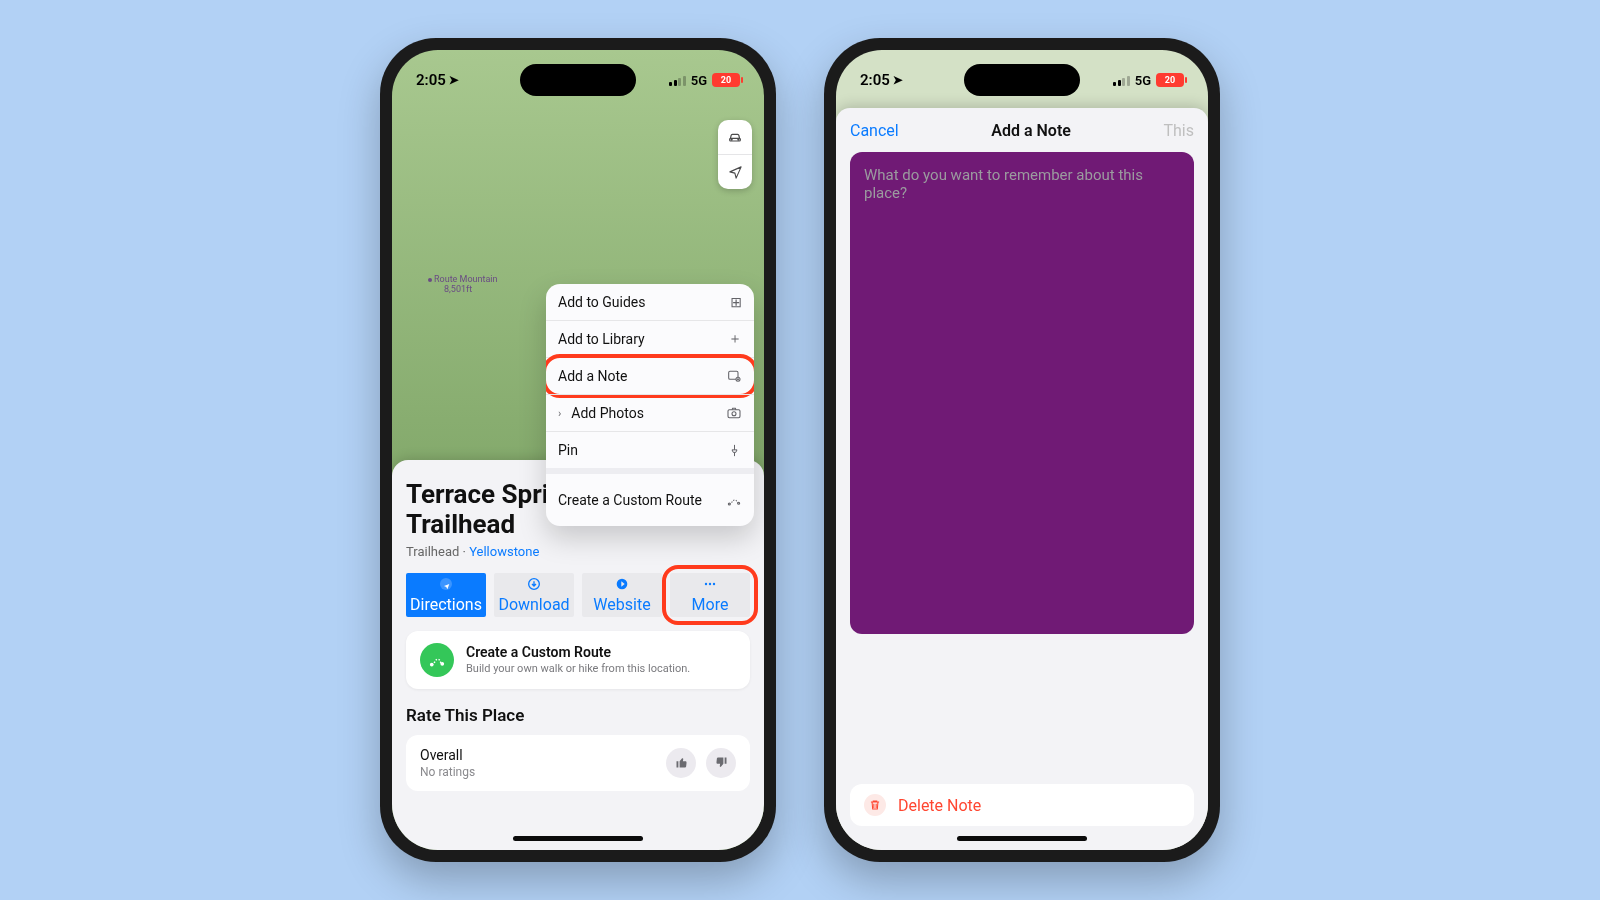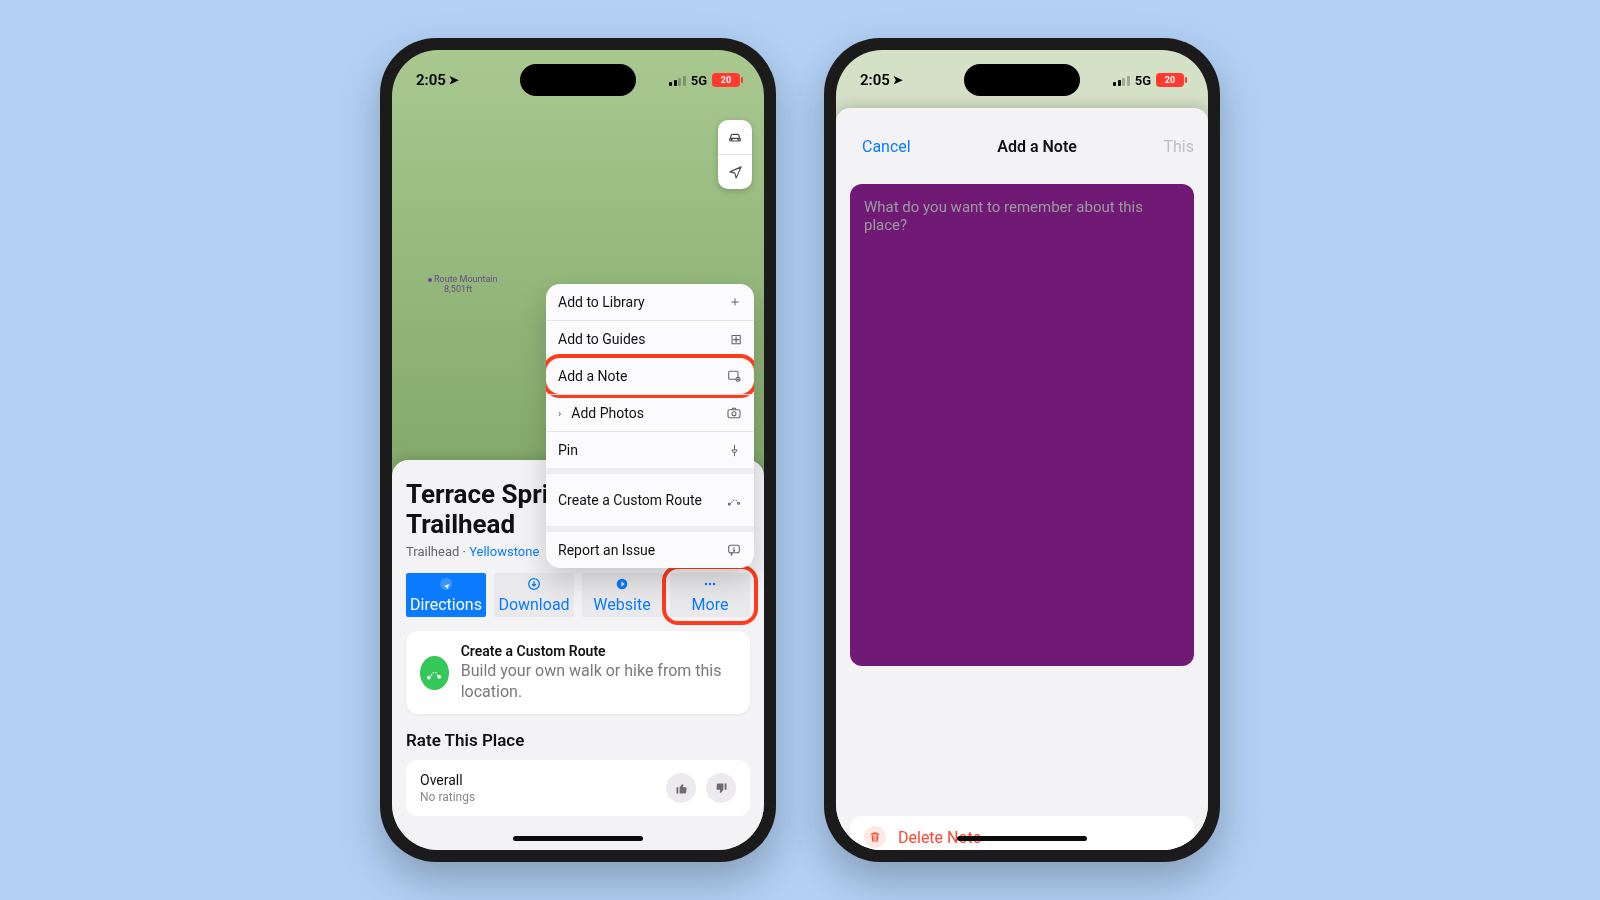--- a/index.html
+++ b/index.html
@@ -113,21 +113,21 @@
 
   .card{
     margin-top:14px;background:#fff;border-radius:12px;padding:12px 14px;display:flex;gap:12px;
     box-shadow:0 1px 3px rgba(0,0,0,.06);align-items:center;
   }
   .chip{
     width:34px;height:34px;border-radius:50%;background:#34c759;display:flex;align-items:center;justify-content:center;
     color:#fff;font-size:16px;
   }
   .card .h{font-weight:600;font-size:14px;color:#111}
-  .card .s{font-size:16px;color:#7a7a7e;margin-top:2px;line-height:1.3}
+  .card .s{font-size:11px;color:#7a7a7e;margin-top:2px;line-height:1.3}
 
   .rate-h{font-size:17px;font-weight:600;margin-top:16px;color:#111}
   .rate-card{
     margin-top:10px;background:#fff;border-radius:12px;padding:12px 14px;
     display:flex;align-items:center;justify-content:space-between;
   }
   .rate-card .lbl{font-size:14px;color:#111}
   .rate-card .nr{font-size:12px;color:var(--muted);margin-top:2px}
   .thumbs{display:flex;gap:10px}
   .thumb{
@@ -155,21 +155,21 @@
   .ring-note{
     position:absolute;inset:-4px;border:4px solid var(--red-ring);border-radius:18px;pointer-events:none;
   }
 
   
   .screen.b{background:#d4e1c6}
   .note-panel{
     position:absolute;left:0;right:0;bottom:0;top:58px;background:#f3f3f6;border-radius:14px 14px 0 0;
     box-shadow:0 -2px 14px rgba(0,0,0,.18);z-index:20;
   }
-  .note-bar{height:44px;display:flex;align-items:center;justify-content:space-between;padding:16px 14px;margin-left:12px;}
+  .note-bar{height:44px;display:flex;align-items:center;justify-content:space-between;padding:0 14px;}
   .nb-left{color:var(--blue);font-size:16px}
   .nb-title{font-weight:600;font-size:16px;color:#111}
   .nb-right{color:var(--done);font-size:16px}
   .note-field{
     margin:0 14px;background:#701a75;border-radius:12px;height:454px;
     padding:14px;color:#9b9b9f;font-size:15px;
   }
   .danger{
     margin:150px 14px 0;background:#fff;border-radius:12px;height:42px;
     display:flex;align-items:center;gap:12px;padding:0 14px;color:var(--red);
@@ -220,26 +220,26 @@
         </div>
       </div>
 
       <div class="poi">
         <span class="dot"></span><span>Route Mountain</span><br>
         <span style="margin-left:16px">8,501ft</span>
       </div>
 
       <div class="menu">
         <div class="mi">
+          <span>Add to Guides</span>
+          <span class="ic">⊞</span>
+        </div>
+        <div class="mi">
           <span>Add to Library</span>
           <span class="ic">＋</span>
-        </div>
-        <div class="mi">
-          <span>Add to Guides</span>
-          <span class="ic">⊞</span>
         </div>
         <div class="mi" style="position:relative">
           <span>Add a Note</span>
           <span class="ic">
             <svg viewBox="0 0 24 24" width="16" height="16" fill="none" stroke="#636368" stroke-width="1.6">
                 <rect x="4" y="5" width="14" height="12" rx="2"></rect>
                 <circle cx="18" cy="17" r="3" fill="#fbfbfd"></circle>
                 <path d="M18 15.5v3M16.5 17h3"></path>
               </svg>
           </span>
@@ -266,31 +266,20 @@
               </svg>
           </span>
         </div>
         <div class="mi sep tall">
           <span style="line-height:1.15"><span>Create a Custom Route</span></span>
           <span class="ic">
             <svg viewBox="0 0 24 24" width="16" height="16" fill="none" stroke="#636368" stroke-width="1.6">
                 <path d="M5 18c4 0 4-6 8-6s3 5 6 5" stroke-dasharray="2 2"></path>
                 <circle cx="5" cy="18" r="1.5"></circle>
                 <circle cx="19" cy="17" r="1.5"></circle>
-              </svg>
-          </span>
-        </div>
-        <div class="mi sep">
-          <span>Report an Issue</span>
-          <span class="ic">
-            <svg viewBox="0 0 24 24" width="16" height="16" fill="none" stroke="#636368" stroke-width="1.6">
-                <rect x="4" y="5" width="16" height="11" rx="3"></rect>
-                <path d="M10 16l-2 3v-3"></path>
-                <path d="M12 8v3"></path>
-                <circle cx="12" cy="13" r=".8" fill="#636368"></circle>
               </svg>
           </span>
         </div>
       </div>
 
       <div class="sheet">
         <div class="title">
           Terrace Spri<br>Trailhead
         </div>
         <div class="sub">

